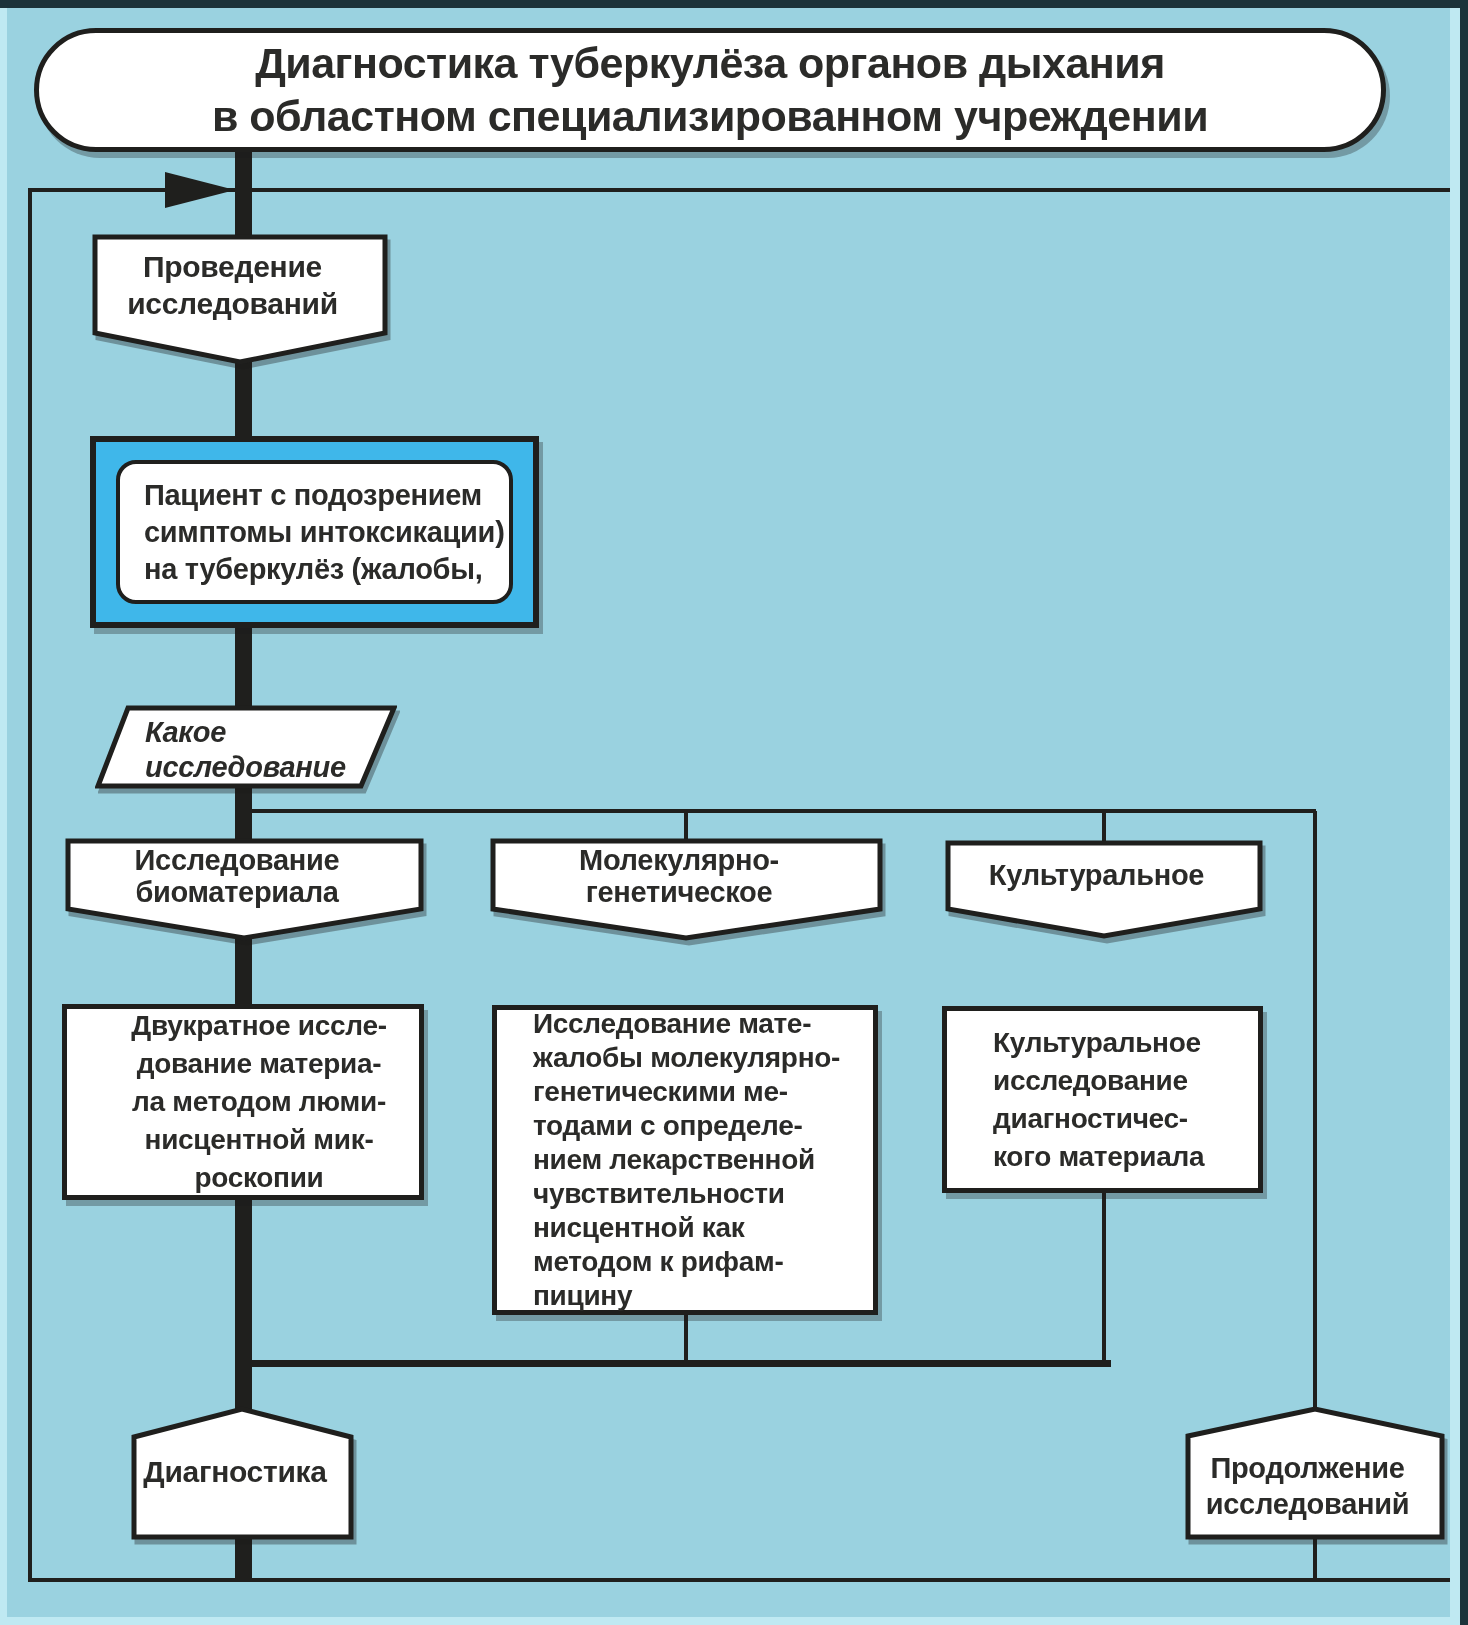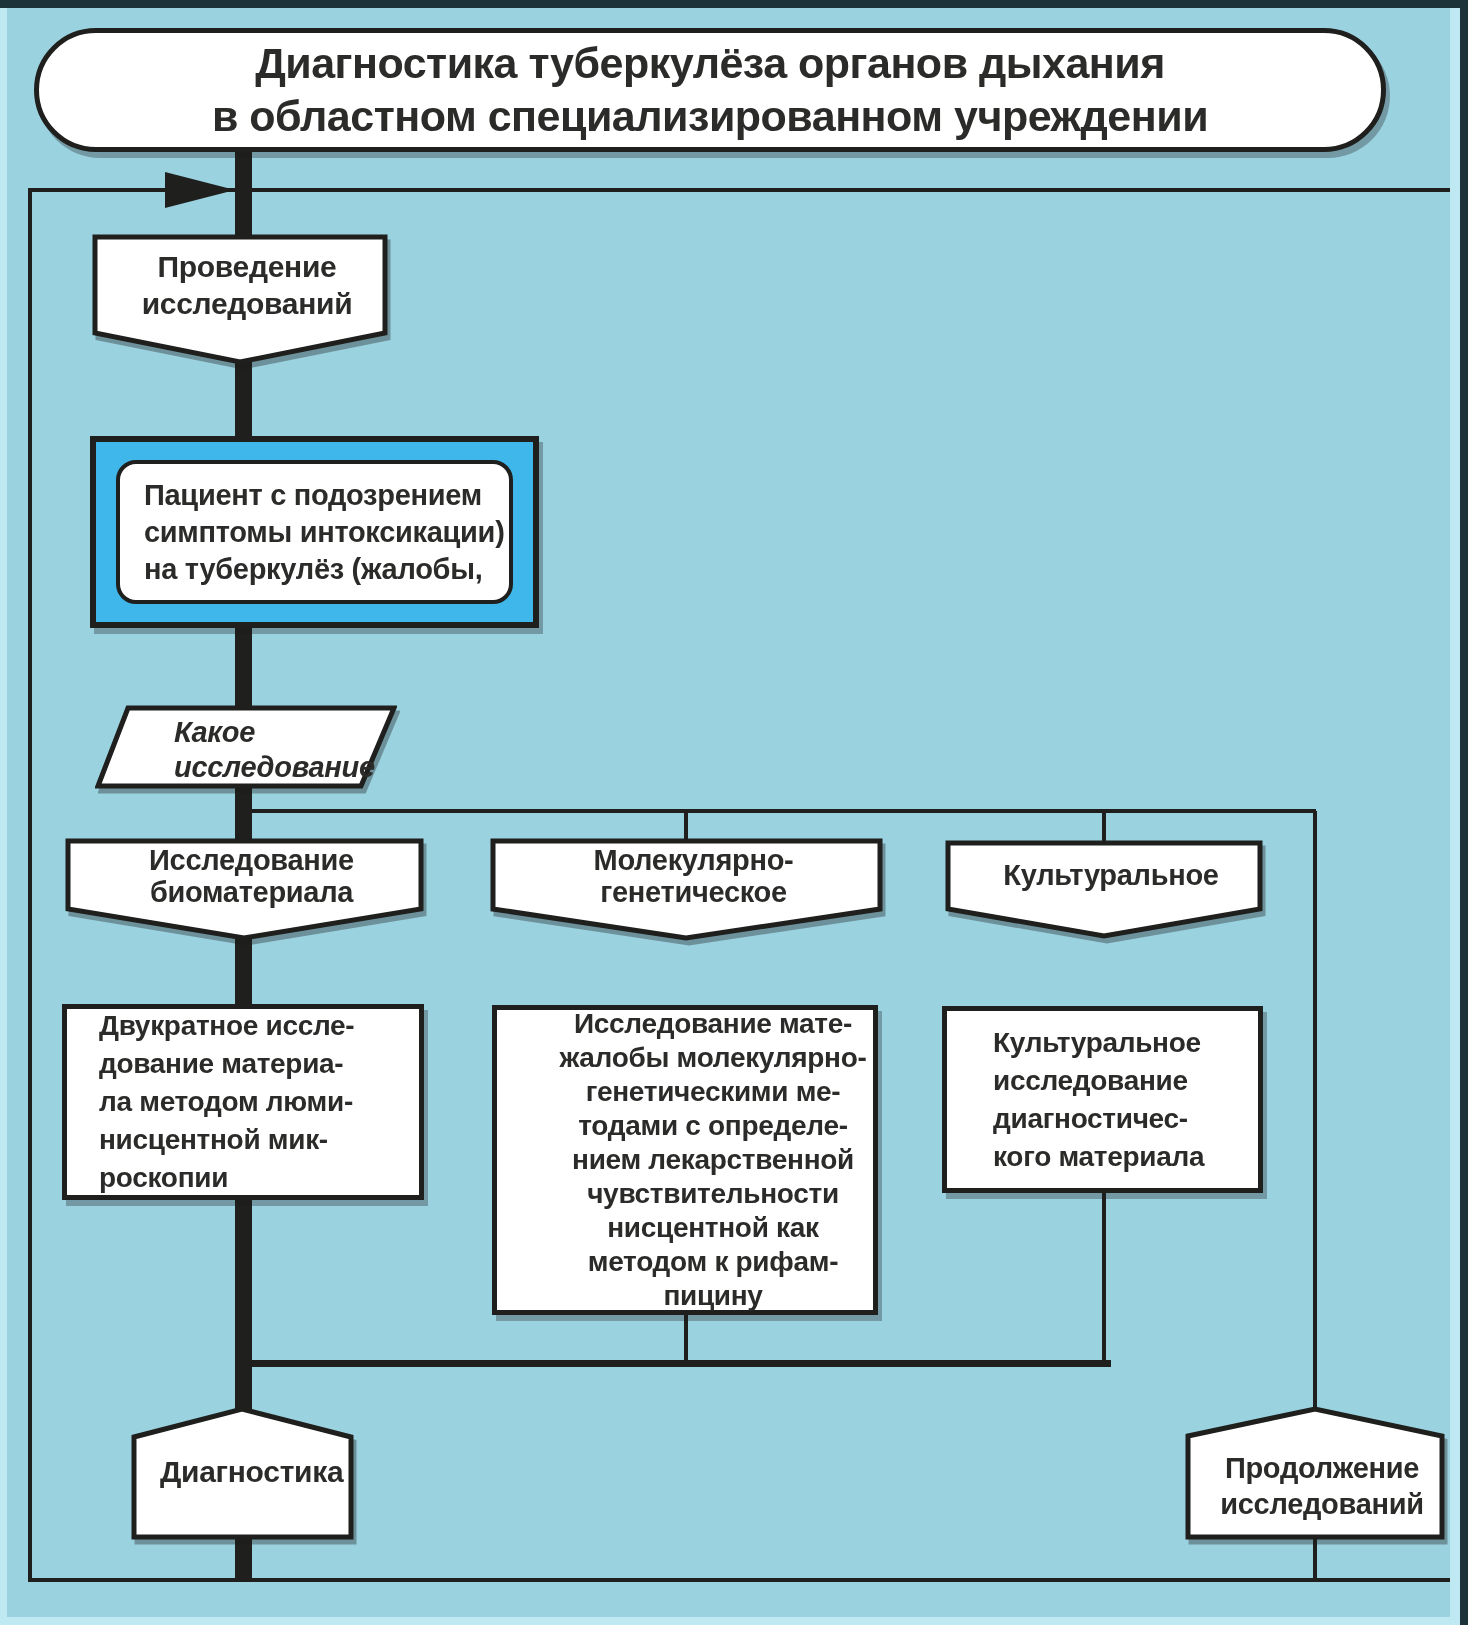--- a/index.html
+++ b/index.html
@@ -10,21 +10,21 @@
   body{background:var(--frame-dark);font-family:"Liberation Sans","DejaVu Sans",sans-serif;}
   .page{position:relative;width:1468px;height:1625px;background:var(--background);overflow:hidden;
         font-weight:bold;color:var(--text);letter-spacing:-0.3px;}
   .abs{position:absolute;}
   .line{position:absolute;background:var(--line);}
   .box{position:absolute;background:var(--shape-fill);border:5px solid var(--line);
        box-shadow:4px 6px 0 rgba(25,25,25,.30);}
   .svgnode{position:absolute;}
   .svgnode svg{display:block;filter:drop-shadow(3px 5px 0 rgba(25,25,25,.35));}
   .svgnode polygon{fill:var(--shape-fill);stroke:var(--line);stroke-width:5;stroke-linejoin:miter;}
-  .txt{position:absolute;left:0;right:15px;padding-left:29px;}
+  .txt{position:absolute;left:0;right:15px;}
   .center{text-align:center;}
   .vflex{display:flex;flex-direction:column;justify-content:center;height:100%;}
   .title-box{border-radius:62px;display:flex;flex-direction:column;justify-content:center;
              text-align:center;font-size:43px;line-height:53px;letter-spacing:-0.5px;}
   .para-text{font-size:28px;line-height:38px;text-align:left;}
   .arrow-right{position:absolute;width:0;height:0;border-top:18px solid transparent;
                border-bottom:18px solid transparent;border-left:70px solid var(--line);}
   .frame{position:absolute;z-index:30;}
 </style>
 </head>
@@ -114,31 +114,31 @@
   <div class="svgnode" style="left:945px;top:840px;">
     <svg width="318" height="99" viewBox="0 0 318 99">
       <polygon points="3,3 315,3 315,69 159,96 3,69"></polygon>
     </svg>
     <div class="txt center" style="top:18px;font-size:29px;line-height:34px;">
         <div>Культуральное</div>
       </div>
   </div>
 
   <div class="box" style="left:62px;top:1004px;width:362px;height:196px;">
-    <div class="vflex para-text" style="padding-left:32px;">
+    <div class="vflex para-text" style="padding-left:32px;align-items:center;">
         <div>Двукратное иссле-</div>
         <div>дование материа-</div>
         <div>ла методом люми-</div>
         <div>нисцентной мик-</div>
         <div>роскопии</div>
       </div>
   </div>
 
   <div class="box" style="left:492px;top:1005px;width:386px;height:310px;">
-    <div class="vflex para-text" style="padding-left:56px;line-height:34px;text-align:center;">
+    <div class="vflex para-text" style="padding-left:36px;line-height:34px;">
         <div>Исследование мате-</div>
         <div>жалобы молекулярно-</div>
         <div>генетическими ме-</div>
         <div>тодами с определе-</div>
         <div>нием лекарственной</div>
         <div>чувствительности</div>
         <div>нисцентной как</div>
         <div>методом к рифам-</div>
         <div>пицину</div>
       </div>

